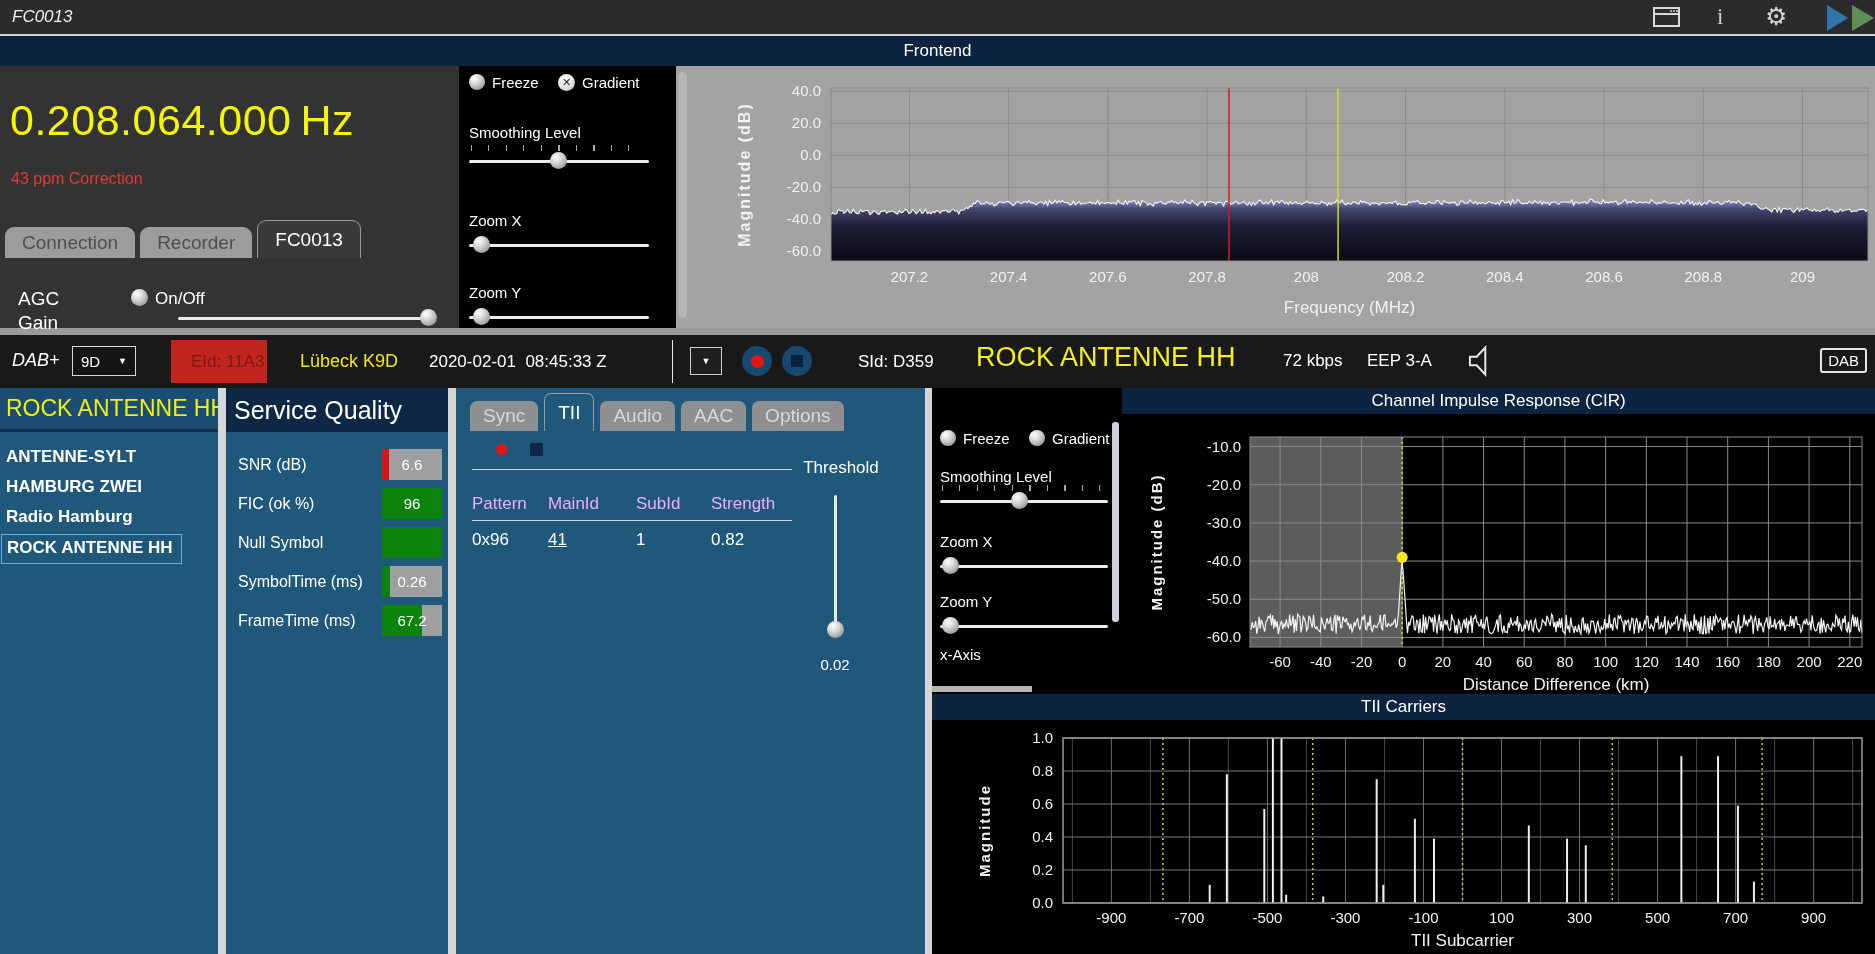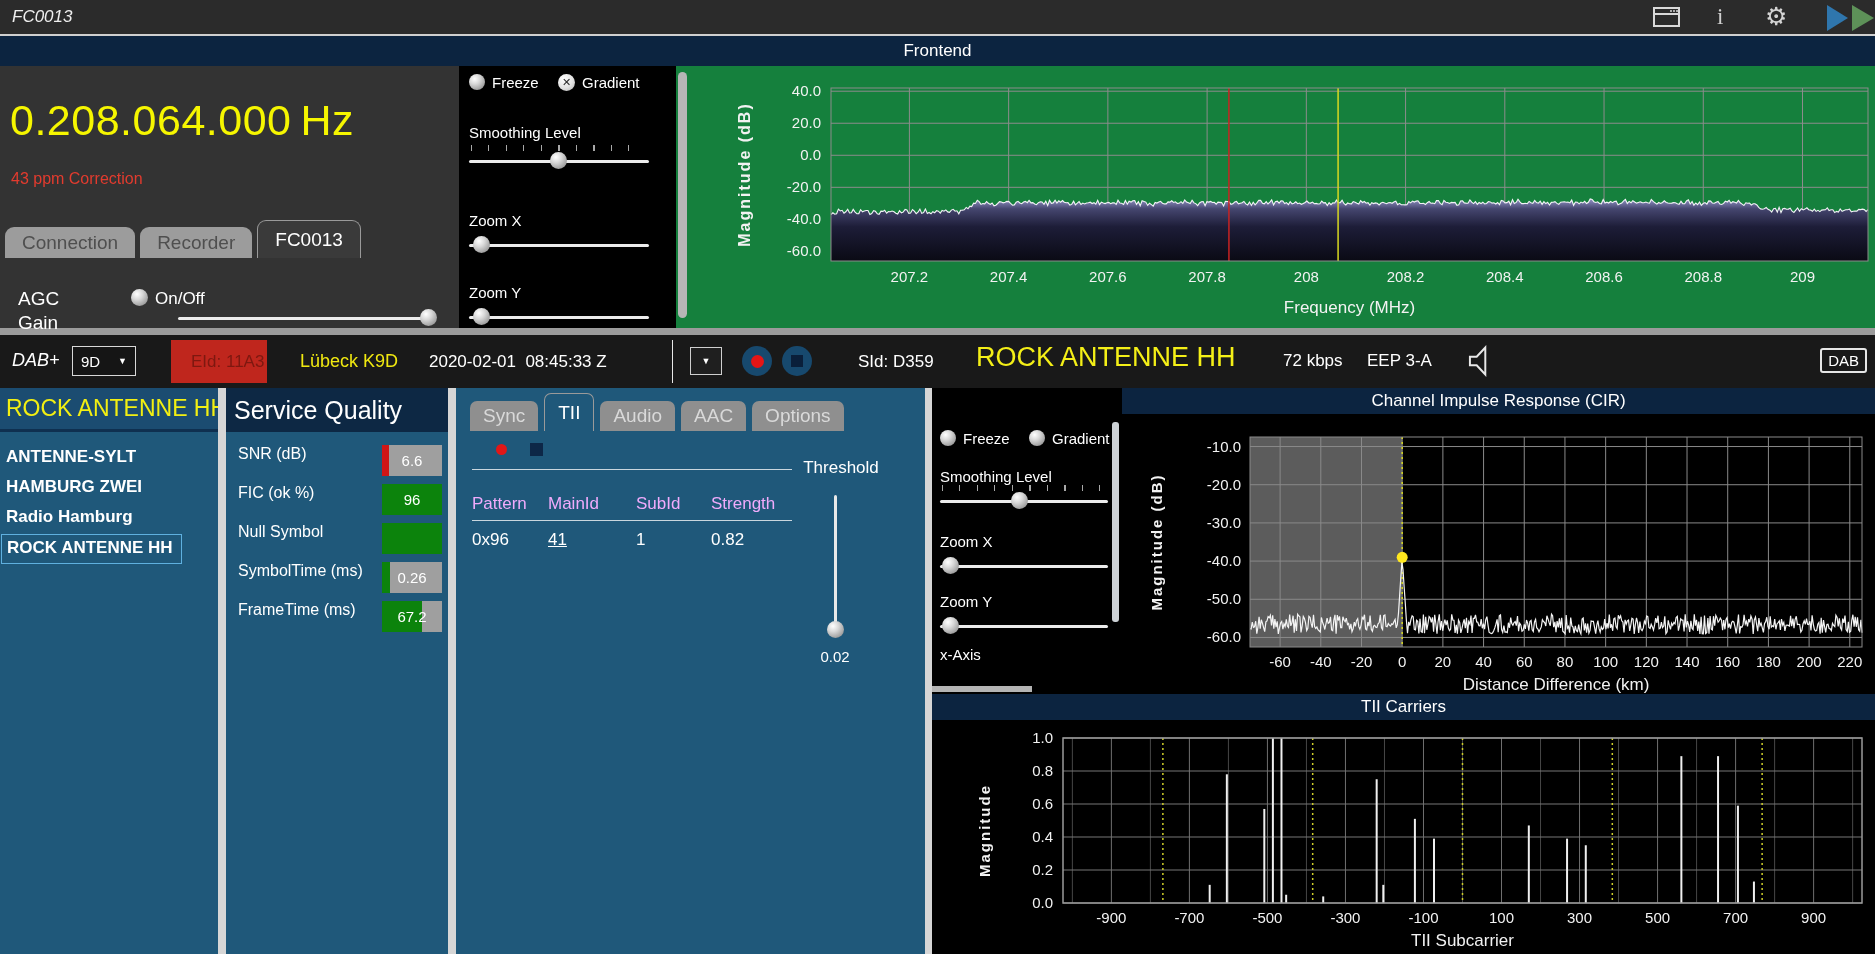--- a/index.html
+++ b/index.html
@@ -44,21 +44,21 @@
   .slider.ticked::before { content:""; position:absolute; left:2px; right:6px; top:-7px; height:6px;
     background:repeating-linear-gradient(90deg, #a8a8a8 0 1px, transparent 1px 17.5px); }
 
   .fe-controls { width:217px; background:#000; position:relative; flex:0 0 auto; color:#fff; }
   .ctl-label { position:absolute; font-size:15px; color:#fff; white-space:nowrap; }
   .radio-row-item { position:absolute; width:16px; height:16px; }
   .xcircle { position:absolute; width:17px; height:17px; border-radius:50%;
     background:radial-gradient(circle at 35% 30%, #ffffff 0%, #e2e2e2 55%, #b0b0b0 100%);
     color:#2a2a2a; font-size:11px; font-weight:bold; display:flex; align-items:center; justify-content:center; }
 
-  .fe-plot { flex:1; position:relative; background:#15803d; }
+  .fe-plot { flex:1; position:relative; background:#a3a3a3; }
   .fe-scrollthumb { position:absolute; left:2px; top:6px; bottom:10px; width:9px; background:#b6b6b6; border-radius:5px; }
   .fe-plot svg { position:absolute; left:14px; top:0; }
 
   
   .gray-strip { height:7px; background:#9b9b9b; flex:0 0 auto; }
   .dab-bar { height:53px; background:#191919; position:relative; flex:0 0 auto; color:#fff; }
   .dab-mode { position:absolute; left:12px; top:15px; font-style:italic; font-size:18px; }
   .dab-ch { position:absolute; left:72px; top:11px; width:64px; height:30px; border:1px solid #d8d8d8; background:#151515;
     display:flex; align-items:center; justify-content:space-between; padding:0 8px; font-size:15px; cursor:pointer; }
   .dab-ch .caret { font-size:9px; }
@@ -88,42 +88,42 @@
   .svc-list { width:218px; background:#1f587a; flex:0 0 auto; display:flex; flex-direction:column; }
   .svc-header { height:44px; background:#1b4c71; border-bottom:3px solid #0f3050; color:#f2ef12; font-size:23px;
     padding:7px 0 0 6px; white-space:nowrap; overflow:hidden; }
   .svc-items { padding-top:12px;font-weight:bold; }
   .sl-item { height:30px; font-size:17px; color:#fff; padding:3px 8px 0 5px; margin-left:1px; width:fit-content; cursor:pointer; white-space:nowrap; }
   .sl-item.selected { border:1px solid #5fb0df; }
 
   .quality { width:222px; background:#1f587a; flex:0 0 auto; }
   .q-header { height:44px; background:#0d2844; color:#fff; font-size:25px; display:flex; align-items:center; padding-left:8px; }
   .q-rows { padding-top:13px; }
-  .qrow { height:39px; display:flex; justify-content:space-between; padding:0 6px 0 12px; }
+  .qrow { height:39px; display:flex; align-items:center; justify-content:space-between; padding:0 6px 0 12px; }
   .qlabel { font-size:16px; color:#fff; }
   .qbar { position:relative; width:60px; height:31px; background:#9f9f9f; flex:0 0 auto; }
   .qbar-fill { position:absolute; left:0; top:0; bottom:0; }
   .qbar-val { position:absolute; inset:0; display:flex; align-items:center; justify-content:center; color:#fff; font-size:15px; }
 
   .tii-panel { width:469px; background:#1f587a; position:relative; flex:0 0 auto; color:#fff; }
   .tii-tabs { position:absolute; left:14px; top:5px; height:38px; display:flex; align-items:flex-end; gap:6px; }
   .tii-tab { height:30px; padding:0 13px; font-size:19px; background:#8f8f8f; color:#d9d9d9;
     border-radius:7px 7px 0 0; display:flex; align-items:center; cursor:pointer; }
   .tii-tab.active { height:38px; background:#1f587a; color:#fff; border:1px solid #9a9a9a; border-bottom:none; }
   .ind-dot { position:absolute; left:40px; top:56px; width:11px; height:11px; border-radius:50%; background:#e21717; }
   .ind-square { position:absolute; left:74px; top:55px; width:13px; height:13px; background:#0d2747; }
   .tii-divider { position:absolute; left:16px; top:81px; width:320px; height:1px; background:#c9d6de; }
   .tii-table { position:absolute; left:16px; top:106px; width:440px; height:70px; }
   .tt-head { position:absolute; top:0; font-size:17px; color:#f0abfc; }
   .tt-underline { position:absolute; top:26px; left:0; width:320px; height:1px; background:#c9d6de; }
   .tt-cell { position:absolute; top:36px; font-size:17px; color:#fff; }
   .thr-label { position:absolute; left:330px; top:70px; width:110px; text-align:center; font-size:17px; }
   .thr-track { position:absolute; left:378px; top:107px; width:3px; height:141px; background:#e9e9e9; border-radius:2px; }
   .thr-handle { position:absolute; left:371px; top:233px; width:17px; height:17px; }
-  .thr-value { position:absolute; left:348px; top:260px; width:62px; text-align:center; font-size:15px; }
+  .thr-value { position:absolute; left:348px; top:268px; width:62px; text-align:center; font-size:15px; }
 
   .right-sec { flex:1; display:flex; flex-direction:column; background:#000; }
   .right-row1 { height:306px; display:flex; flex:0 0 auto; }
   .cir-controls { width:190px; background:#000; position:relative; flex:0 0 auto; color:#fff; }
   .cc-vscroll { position:absolute; right:3px; top:34px; width:7px; height:200px; background:#cdd2d6; border-radius:3px; }
   .cc-hscroll { position:absolute; left:0; bottom:2px; width:100px; height:6px; background:#b4b4b4; }
   .cir-right { flex:1; display:flex; flex-direction:column; }
   .chart-header { height:26px; background:#0c2440; color:#fff; font-size:17px; display:flex; align-items:center; justify-content:center; flex:0 0 auto; }
   .cir-right svg, .tii-sec svg { display:block; }
   .tii-sec { flex:1; display:flex; flex-direction:column; }

